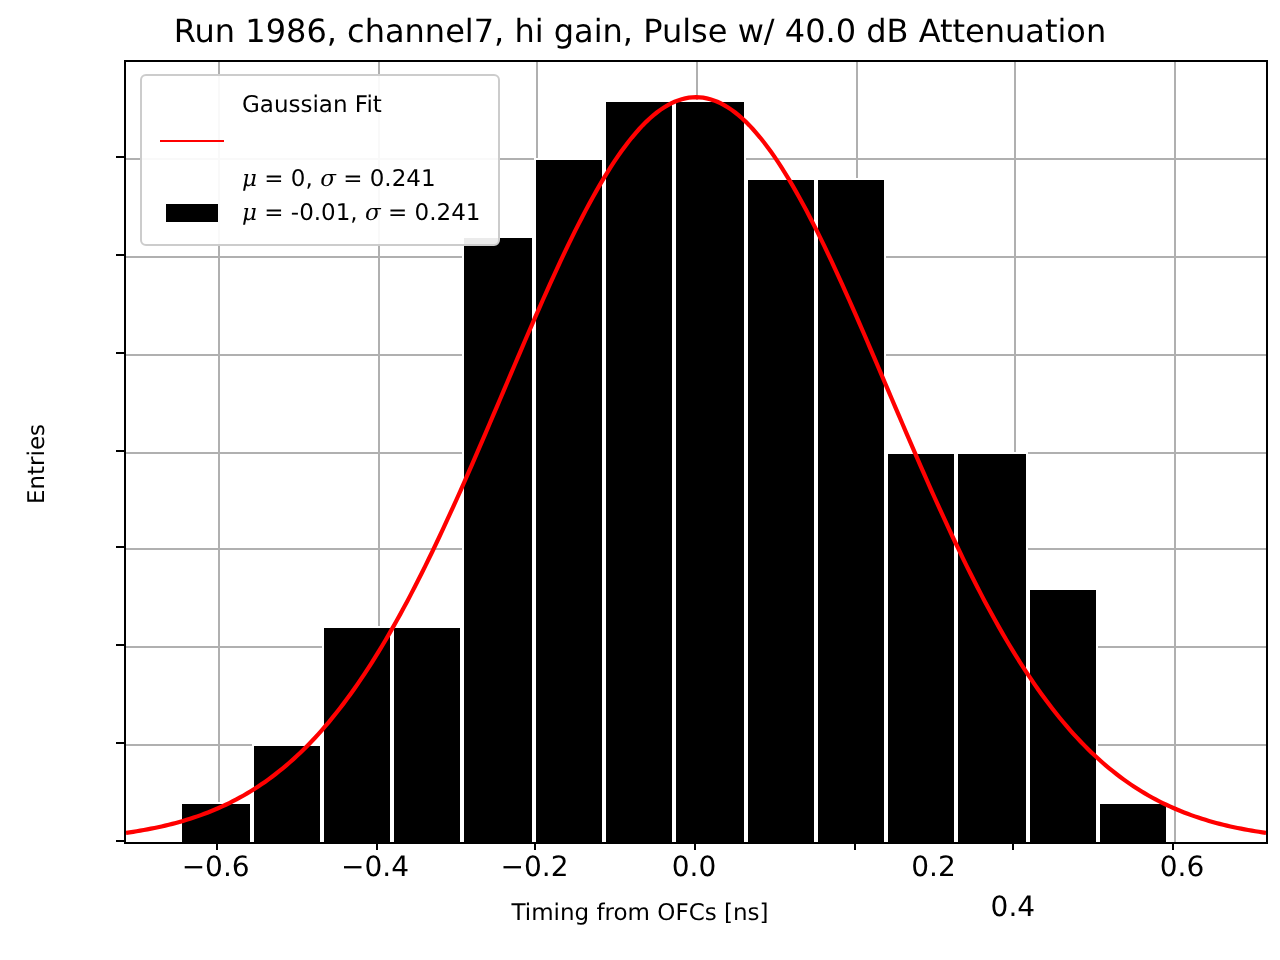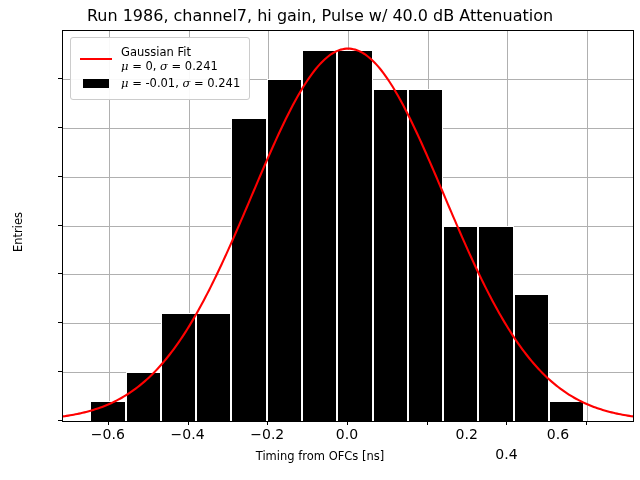--- a/index.html
+++ b/index.html
@@ -146,20 +146,21 @@
     background: #ff0000;
   }
   .legend-patch-black {
     width: 26px;
     height: 9px;
     background: #000000;
   }
   .legend-text-block {
     display: flex;
     flex-direction: column;
+    gap: 23px;
   }
   .legend-text-line {
     white-space: nowrap;
   }
   .mathvar {
     font-style: italic;
     font-family: "DejaVu Serif", serif;
   }
 </style>
 </head>
@@ -226,21 +227,21 @@
       <div class="xtick-label" style="left: 187.559px;">−0.4</div>
       <div class="xtick-mark" style="left: 187.559px;"></div>
       <div class="xtick-label" style="left: 267.28px;">−0.2</div>
       <div class="xtick-mark" style="left: 267.28px;"></div>
       <div class="xtick-label" style="left: 347px;">0.0</div>
       <div class="xtick-mark" style="left: 347px;"></div>
       <div class="xtick-label" style="left: 426.72px; margin-left: 40px;">0.2</div>
       <div class="xtick-mark" style="left: 426.72px;"></div>
       <div class="xtick-label" style="left: 506.441px; margin-top: 20px;">0.4</div>
       <div class="xtick-mark" style="left: 506.441px;"></div>
-      <div class="xtick-label" style="left: 558px; text-align: right;">0.6</div>
+      <div class="xtick-label" style="left: 591px; text-align: right;">0.6</div>
       <div class="xtick-mark" style="left: 586.161px;"></div>
     </div>
 
   <div id="ylabel">Entries</div>
   <div id="xlabel">Timing from OFCs [ns]</div>
 
   <div id="legend-box">
     <div class="legend-row">
       <span class="legend-handle">
         <span class="legend-line-red"></span>

